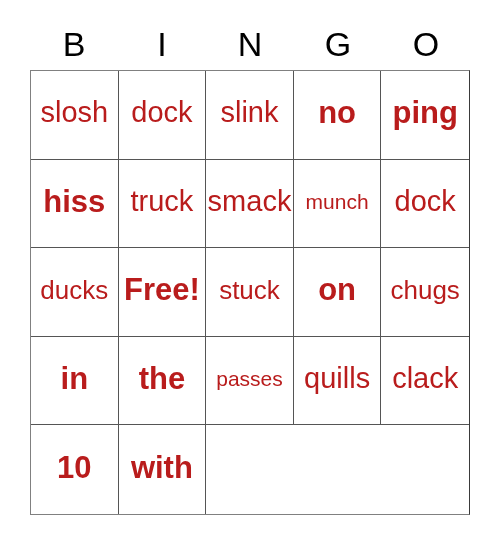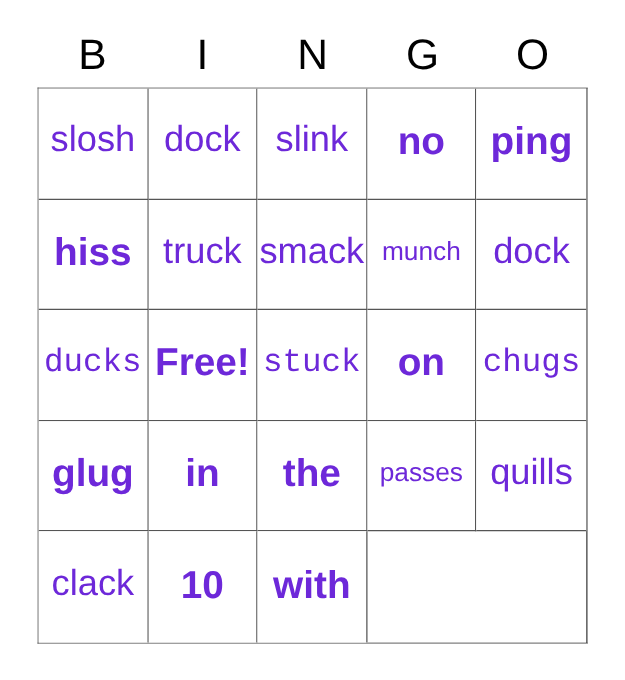--- a/index.html
+++ b/index.html
@@ -74,26 +74,26 @@
     background: #ffffff;
   }
   .cell:nth-child(5n) { border-right: none; }
   .cell:nth-child(n+21) { border-bottom: none; }
 
   .cell-text {
     display: block;
     text-align: center;
     line-height: 1;
     white-space: nowrap;
-    color: #6d28d9;
+    color: #b91c1c;
   }
   
   .s-xl  { font-size: 31px; font-weight: bold; }
   .s-lg  { font-size: 29px; }
-  .s-md  { font-size: 26px; font-family: Liberation Mono, monospace; }
+  .s-md  { font-size: 26px; }
   .s-sm  { font-size: 23px; }
   .s-xs  { font-size: 21px; }
 </style>
 </head>
 <body>
 
 <div class="card">
 
   <div class="header-row">
     <div class="header-cell">B</div>
@@ -147,23 +147,20 @@
       <span class="cell-text s-md">stuck</span>
     </div>
 
     <div class="cell">
       <span class="cell-text s-xl">on</span>
     </div>
     <div class="cell">
       <span class="cell-text s-md">chugs</span>
     </div>
     <div class="cell">
-      <span class="cell-text s-xl">glug</span>
-    </div>
-    <div class="cell">
       <span class="cell-text s-xl">in</span>
     </div>
     <div class="cell">
       <span class="cell-text s-xl">the</span>
     </div>
 
     <div class="cell">
       <span class="cell-text s-xs">passes</span>
     </div>
     <div class="cell">

